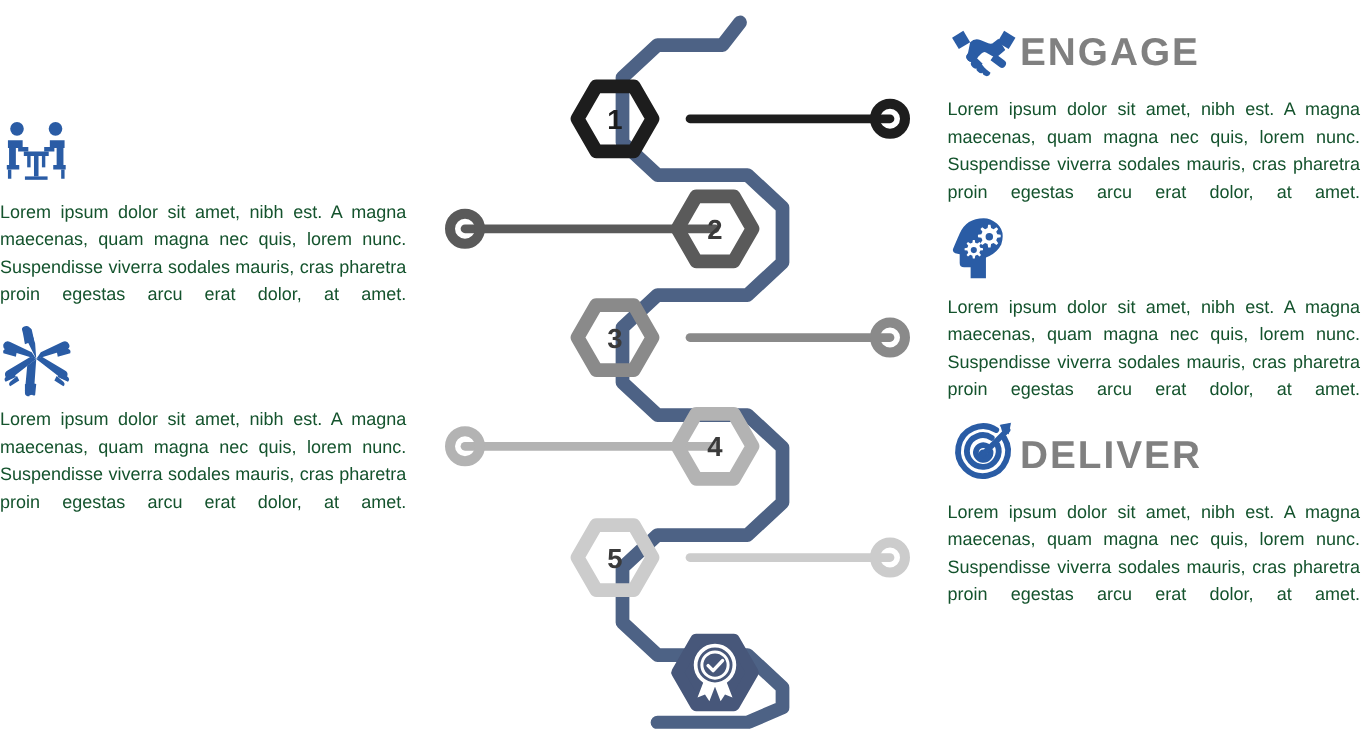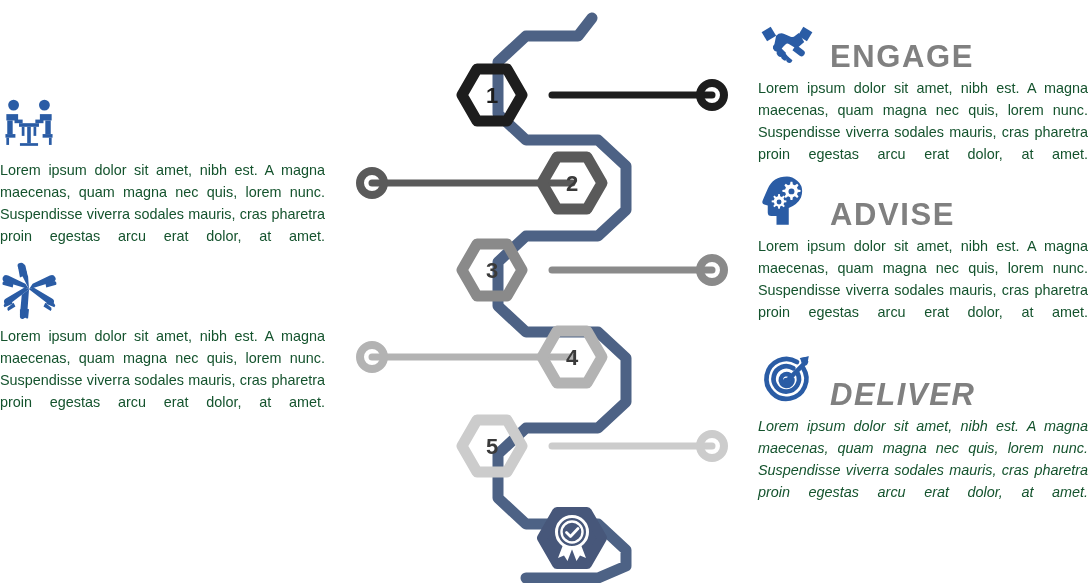--- a/index.html
+++ b/index.html
@@ -18,22 +18,21 @@
   
   .block {
     position: absolute;
     width: 330px;
   }
   .block.left  { left: 0px; }
   .block.right { left: 758px; }
 
   .head-row {
     display: flex;
-    align-items: flex-end;
-    gap: 14px;
+    align-items: center;
     height: 62px;
   }
   .head-row.right-side { justify-content: flex-start; }
 
   .icon-wrap {
     width: 58px;
     height: 58px;
     flex: 0 0 58px;
     display: flex;
     align-items: center;
@@ -159,26 +158,25 @@
       <svg width="56" height="56" viewBox="0 0 64 64" fill="#2a5ca5">
         <path d="M32 4 q-16 0-22 14 q-4 9 -6 14 q-1 3 2 4 l4 1 v8 q0 4 4 4 h6 v10 h14 V40 q10-4 14-12 q4-12 -4-19 Q38 4 32 4 z"></path>
         <g fill="#ffffff">
           <path d="M36 10 l2.2 0 .5 3.1 2.3 1 2.6-1.8 1.6 1.6 -1.8 2.6 1 2.3 3.1 .5 0 2.2 -3.1 .5 -1 2.3 1.8 2.6 -1.6 1.6 -2.6-1.8 -2.3 1 -.5 3.1 -2.2 0 -.5-3.1 -2.3-1 -2.6 1.8 -1.6-1.6 1.8-2.6 -1-2.3 -3.1-.5 0-2.2 3.1-.5 1-2.3 -1.8-2.6 1.6-1.6 2.6 1.8 2.3-1 z"></path>
           <circle cx="37.1" cy="21" r="3.4" fill="#2a5ca5"></circle>
           <path d="M22 24 l1.8 0 .4 2.5 1.9 .8 2.1-1.5 1.3 1.3 -1.5 2.1 .8 1.9 2.5 .4 0 1.8 -2.5 .4 -.8 1.9 1.5 2.1 -1.3 1.3 -2.1-1.5 -1.9 .8 -.4 2.5 -1.8 0 -.4-2.5 -1.9-.8 -2.1 1.5 -1.3-1.3 1.5-2.1 -.8-1.9 -2.5-.4 0-1.8 2.5-.4 .8-1.9 -1.5-2.1 1.3-1.3 2.1 1.5 1.9-.8 z"></path>
           <circle cx="22.9" cy="33.2" r="2.8" fill="#2a5ca5"></circle>
         </g>
       </svg>
     </span>
-    <span class="heading">ADVISE</span>
-  </div>
-  <div class="body-text">Lorem ipsum dolor sit amet, nibh est. A magna maecenas, quam magna nec quis, lorem nunc. Suspendisse viverra sodales mauris, cras pharetra proin egestas arcu erat dolor, at amet.</div>
-</div>
-
-<div class="block right" style="top:348px;font-style:italic;">
+  </div>
+  <div class="body-text">Lorem ipsum dolor sit amet, nibh est. A magna maecenas, quam magna nec quis, lorem nunc. Suspendisse viverra sodales mauris, cras pharetra proin egestas arcu erat dolor, at amet.</div>
+</div>
+
+<div class="block right" style="top:332px;">
   <div class="head-row right-side">
     <span class="icon-wrap">
       <svg width="58" height="58" viewBox="0 0 64 64" fill="none">
         <path d="M50 18 a22 22 0 1 1 -7-7" stroke="#2a5ca5" stroke-width="5.2" fill="none" stroke-linecap="round"></path>
         <path d="M44 24 a14 14 0 1 1 -5-6" stroke="#2a5ca5" stroke-width="5.2" fill="none" stroke-linecap="round"></path>
         <path d="M38 30 a6.5 6.5 0 1 1 -3-4.6" stroke="#2a5ca5" stroke-width="5" fill="none" stroke-linecap="round"></path>
         <circle cx="31.5" cy="32.5" r="4.2" fill="#2a5ca5"></circle>
         <path d="M31.5 32.5 L53 11" stroke="#2a5ca5" stroke-width="5" stroke-linecap="round"></path>
         <path d="M46 7 l10-2 -2 10 z" fill="#2a5ca5"></path>
         <path d="M46.5 6.5 l9.8-1.8 -8 8.2 z" fill="#2a5ca5"></path>

